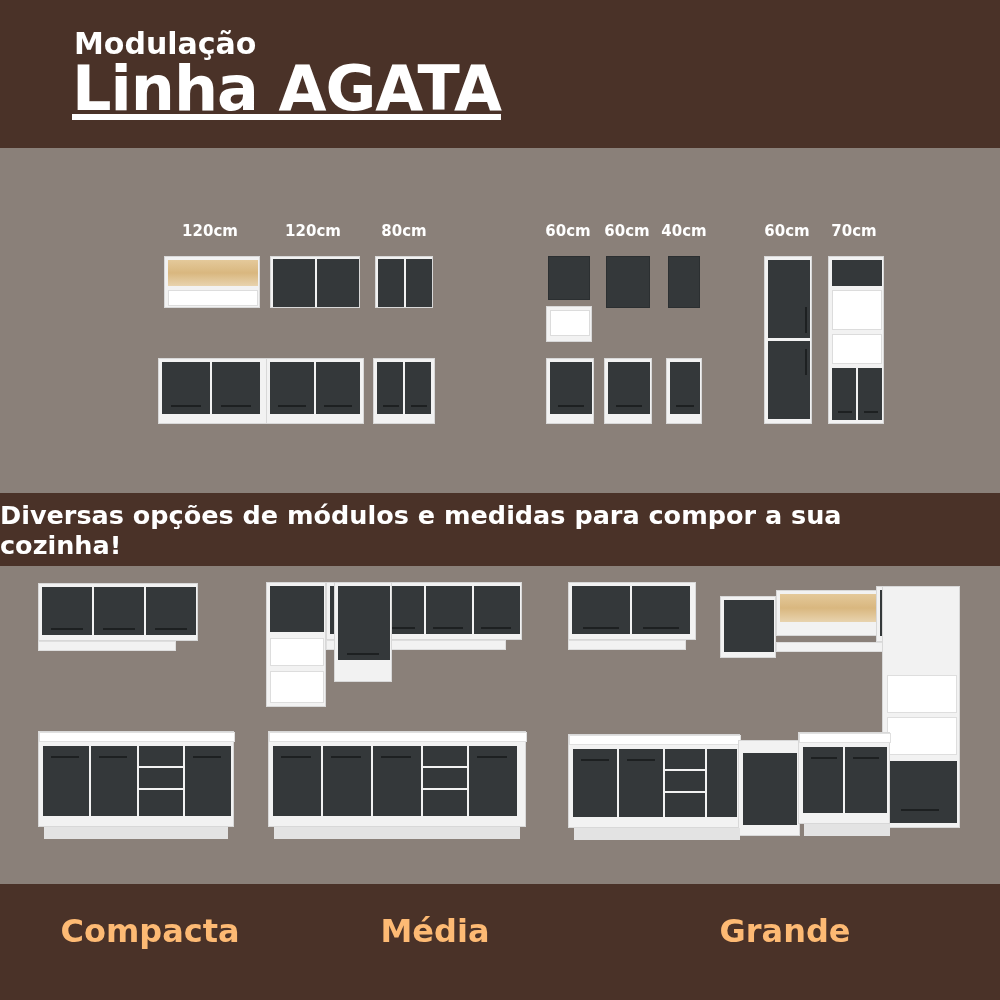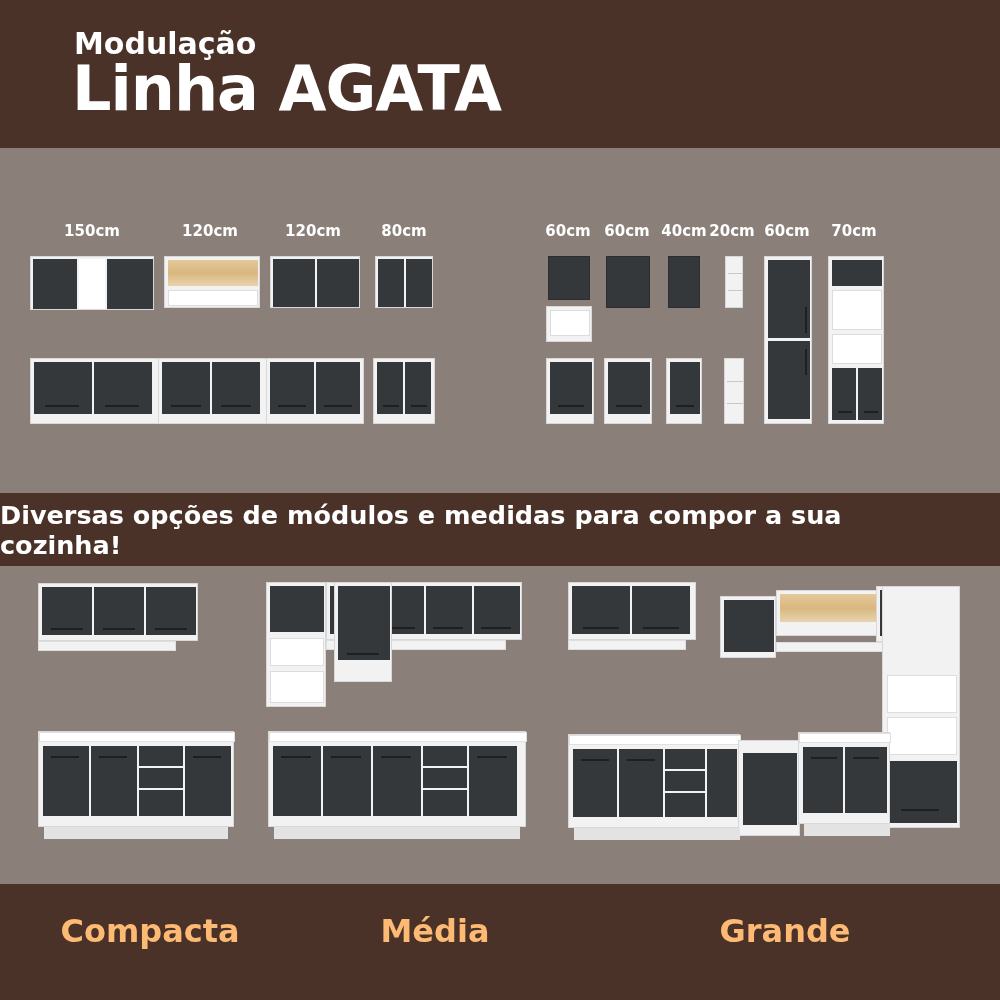--- a/index.html
+++ b/index.html
@@ -18,20 +18,21 @@
     background: #4a3228;
   }
   .header .sub {
     position: absolute; left: 74px; top: 26px;
     color: #ffffff; font-size: 30px; font-weight: bold; letter-spacing: 0px;
   }
   .header .main {
     position: absolute; left: 72px; top: 58px;
     color: #ffffff; font-size: 62px; font-weight: bold; letter-spacing: -1px;
     line-height: 1.0;
+    text-decoration: underline;
   }
 
   
   .modules-band {
     position: absolute; left: 0; top: 148px; width: 1000px; height: 345px;
     background: #8a8079;
   }
 
   .mod-col { position: absolute; }
   .mod-label {
@@ -78,36 +79,20 @@
 </head>
 <body>
 
 <div class="header">
   <div class="sub">Modulação</div>
   <div class="main">Linha AGATA</div>
 </div>
 
 <div class="modules-band">
 
-  <div class="mod-col" style="left:22px; top:74px; width:140px; height:260px;">
-    <div class="mod-label">150cm</div>
-
-    <div class="cab frame-white" style="left:8px; top:34px; width:124px; height:54px;">
-      <div class="cab door-dark" style="left:2px; top:2px; width:44px; height:50px;"></div>
-      <div class="cab" style="left:48px; top:2px; width:26px; height:50px; background:#ffffff;"></div>
-      <div class="cab door-dark" style="left:76px; top:2px; width:46px; height:50px;"></div>
-    </div>
-
-    <div class="cab frame-white" style="left:8px; top:136px; width:132px; height:66px;">
-      <div class="cab door-dark" style="left:3px; top:3px; width:58px; height:52px;"></div>
-      <div class="cab door-dark" style="left:63px; top:3px; width:58px; height:52px;"></div>
-      <div class="handle" style="left:14px; top:46px; width:34px;"></div>
-      <div class="handle" style="left:74px; top:46px; width:34px;"></div>
-    </div>
-  </div>
 
   <div class="mod-col" style="left:150px; top:74px; width:120px; height:260px;">
     <div class="mod-label">120cm</div>
     <div class="cab frame-white" style="left:14px; top:34px; width:96px; height:52px;">
       <div class="cab wood" style="left:3px; top:3px; width:90px; height:26px;"></div>
       <div class="cab" style="left:3px; top:33px; width:90px; height:16px; background:#ffffff; box-shadow:inset 0 0 0 1px #ddd;"></div>
     </div>
     <div class="cab frame-white" style="left:8px; top:136px; width:110px; height:66px;">
       <div class="cab door-dark" style="left:3px; top:3px; width:48px; height:52px;"></div>
       <div class="cab door-dark" style="left:53px; top:3px; width:48px; height:52px;"></div>
@@ -168,31 +153,20 @@
 
   <div class="mod-col" style="left:656px; top:74px; width:56px; height:260px;">
     <div class="mod-label">40cm</div>
     <div class="cab door-dark-b" style="left:12px; top:34px; width:32px; height:52px;"></div>
     <div class="cab frame-white" style="left:10px; top:136px; width:36px; height:66px;">
       <div class="cab door-dark" style="left:3px; top:3px; width:30px; height:52px;"></div>
       <div class="handle" style="left:9px; top:46px; width:18px;"></div>
     </div>
   </div>
 
-  <div class="mod-col" style="left:708px; top:74px; width:48px; height:260px;">
-    <div class="mod-label">20cm</div>
-    <div class="cab frame-white" style="left:17px; top:34px; width:18px; height:52px;">
-      <div class="cab" style="left:2px; top:16px; width:14px; height:1px; background:#c8c8c8;"></div>
-      <div class="cab" style="left:2px; top:33px; width:14px; height:1px; background:#c8c8c8;"></div>
-    </div>
-    <div class="cab frame-white" style="left:16px; top:136px; width:20px; height:66px;">
-      <div class="cab" style="left:2px; top:22px; width:16px; height:1px; background:#c8c8c8;"></div>
-      <div class="cab" style="left:2px; top:44px; width:16px; height:1px; background:#c8c8c8;"></div>
-    </div>
-  </div>
 
   <div class="mod-col" style="left:756px; top:74px; width:62px; height:260px;">
     <div class="mod-label">60cm</div>
     <div class="cab frame-white" style="left:8px; top:34px; width:48px; height:168px;">
       <div class="cab door-dark" style="left:3px; top:3px; width:42px; height:78px;"></div>
       <div class="cab door-dark" style="left:3px; top:84px; width:42px; height:78px;"></div>
       <div class="handle-v" style="left:40px; top:50px; height:26px;"></div>
       <div class="handle-v" style="left:40px; top:92px; height:26px;"></div>
     </div>
   </div>

